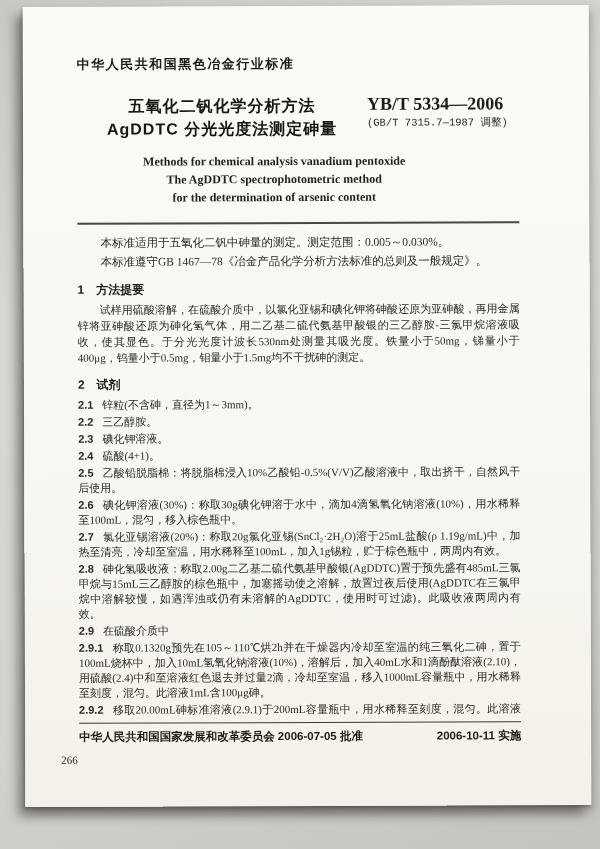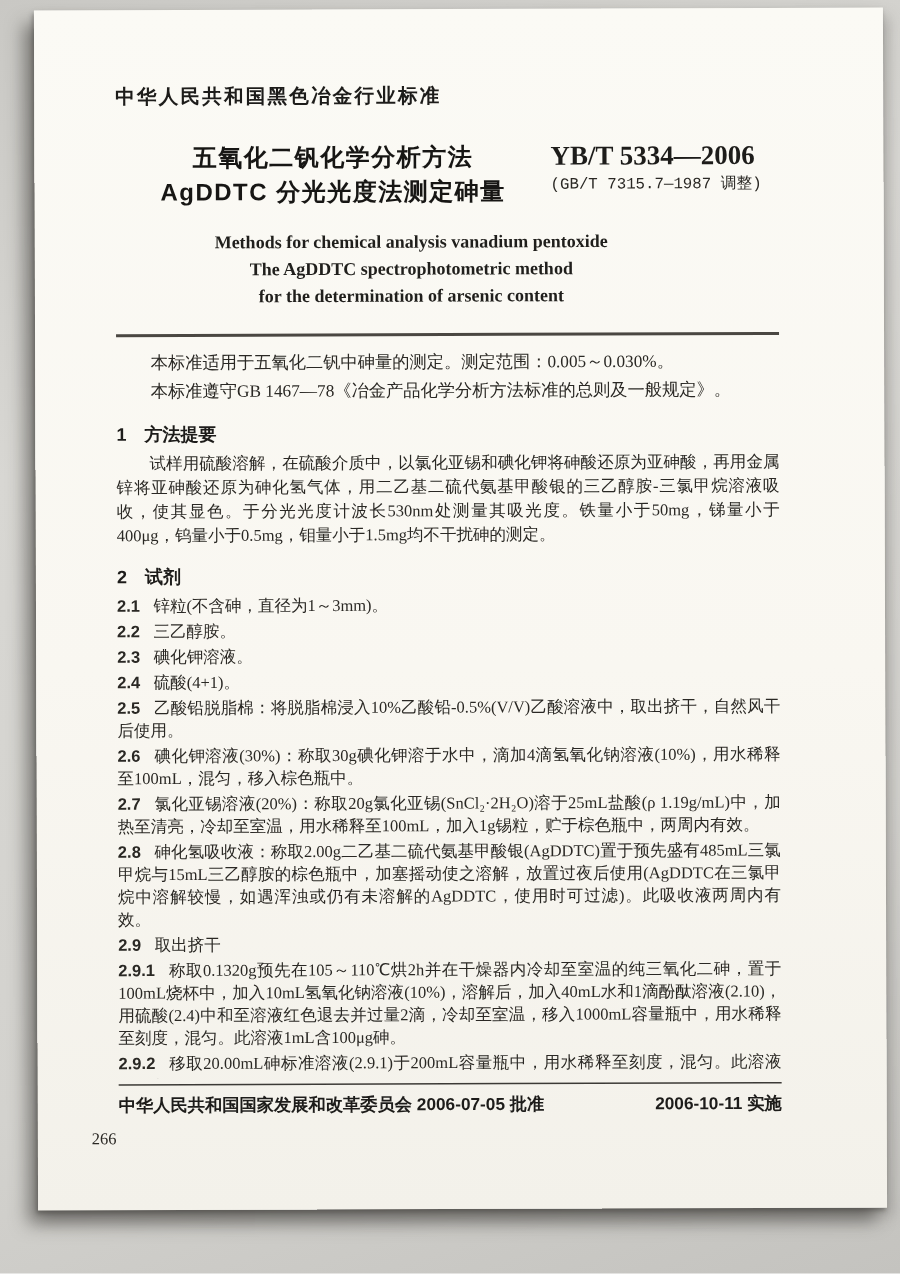--- a/index.html
+++ b/index.html
@@ -87,21 +87,21 @@
 
     <div class="reagents">
       <p class="reagent"><span class="rnum">2.1</span><span class="rtext">锌粒(不含砷，直径为1～3mm)。</span></p>
       <p class="reagent"><span class="rnum">2.2</span><span class="rtext">三乙醇胺。</span></p>
       <p class="reagent"><span class="rnum">2.3</span><span class="rtext">碘化钾溶液。</span></p>
       <p class="reagent"><span class="rnum">2.4</span><span class="rtext">硫酸(4+1)。</span></p>
       <p class="reagent"><span class="rnum">2.5</span><span class="rtext">乙酸铅脱脂棉：将脱脂棉浸入10%乙酸铅-0.5%(V/V)乙酸溶液中，取出挤干，自然风干后使用。</span></p>
       <p class="reagent"><span class="rnum">2.6</span><span class="rtext">碘化钾溶液(30%)：称取30g碘化钾溶于水中，滴加4滴氢氧化钠溶液(10%)，用水稀释至100mL，混匀，移入棕色瓶中。</span></p>
       <p class="reagent"><span class="rnum">2.7</span><span class="rtext">氯化亚锡溶液(20%)：称取20g氯化亚锡(SnCl₂·2H₂O)溶于25mL盐酸(ρ 1.19g/mL)中，加热至清亮，冷却至室温，用水稀释至100mL，加入1g锡粒，贮于棕色瓶中，两周内有效。</span></p>
       <p class="reagent"><span class="rnum">2.8</span><span class="rtext">砷化氢吸收液：称取2.00g二乙基二硫代氨基甲酸银(AgDDTC)置于预先盛有485mL三氯甲烷与15mL三乙醇胺的棕色瓶中，加塞摇动使之溶解，放置过夜后使用(AgDDTC在三氯甲烷中溶解较慢，如遇浑浊或仍有未溶解的AgDDTC，使用时可过滤)。此吸收液两周内有效。</span></p>
-      <p class="reagent"><span class="rnum">2.9</span><span class="rtext">取出挤干</span></p>
+      <p class="reagent"><span class="rnum">2.9</span><span class="rtext">在硫酸介质中</span></p>
       <p class="reagent"><span class="rnum">2.9.1</span><span class="rtext">称取0.1320g预先在105～110℃烘2h并在干燥器内冷却至室温的纯三氧化二砷，置于100mL烧杯中，加入10mL氢氧化钠溶液(10%)，溶解后，加入40mL水和1滴酚酞溶液(2.10)，用硫酸(2.4)中和至溶液红色退去并过量2滴，冷却至室温，移入1000mL容量瓶中，用水稀释至刻度，混匀。此溶液1mL含100μg砷。</span></p>
       <p class="reagent"><span class="rnum">2.9.2</span><span class="rtext">移取20.00mL砷标准溶液(2.9.1)于200mL容量瓶中，用水稀释至刻度，混匀。此溶液1mL含10μg砷。</span></p>
     </div>
 
   </div>
 
   <div class="footer-block">
     <hr class="footer-rule">
     <div class="footer-row">
       <span>中华人民共和国国家发展和改革委员会 2006-07-05 批准</span>

